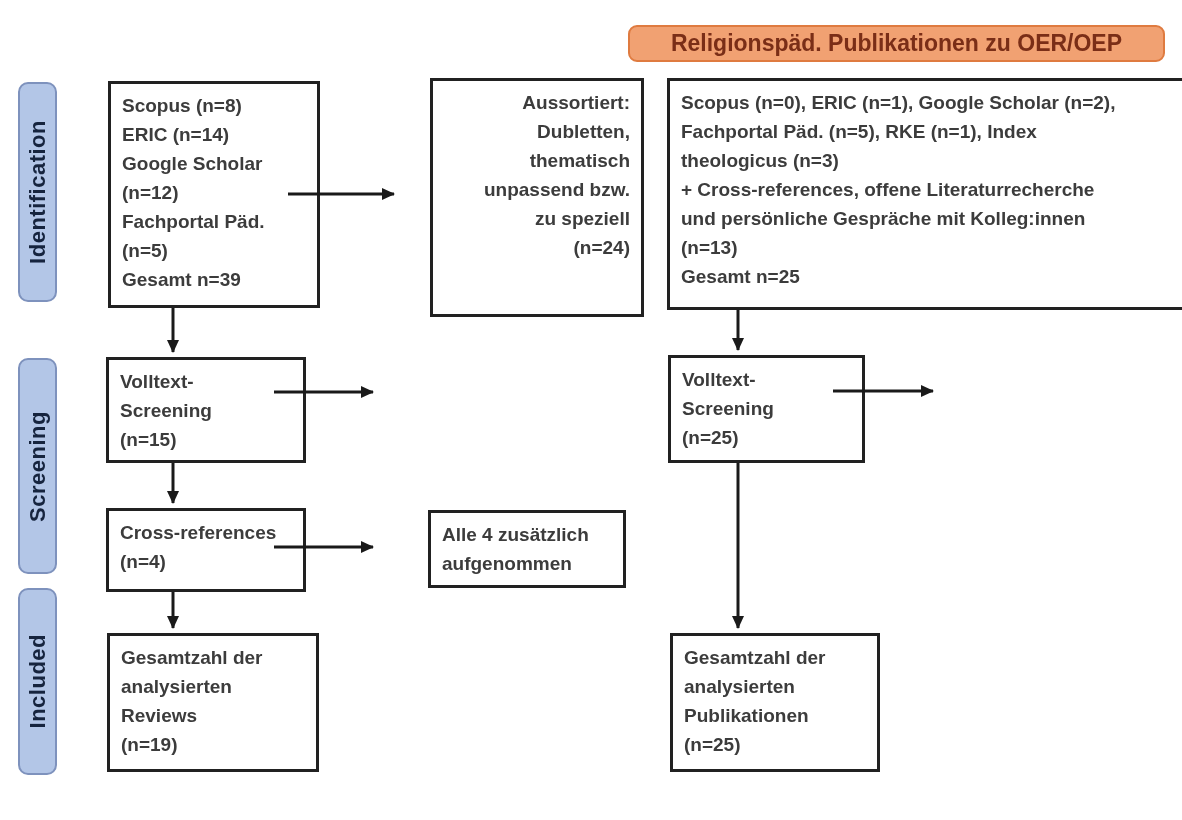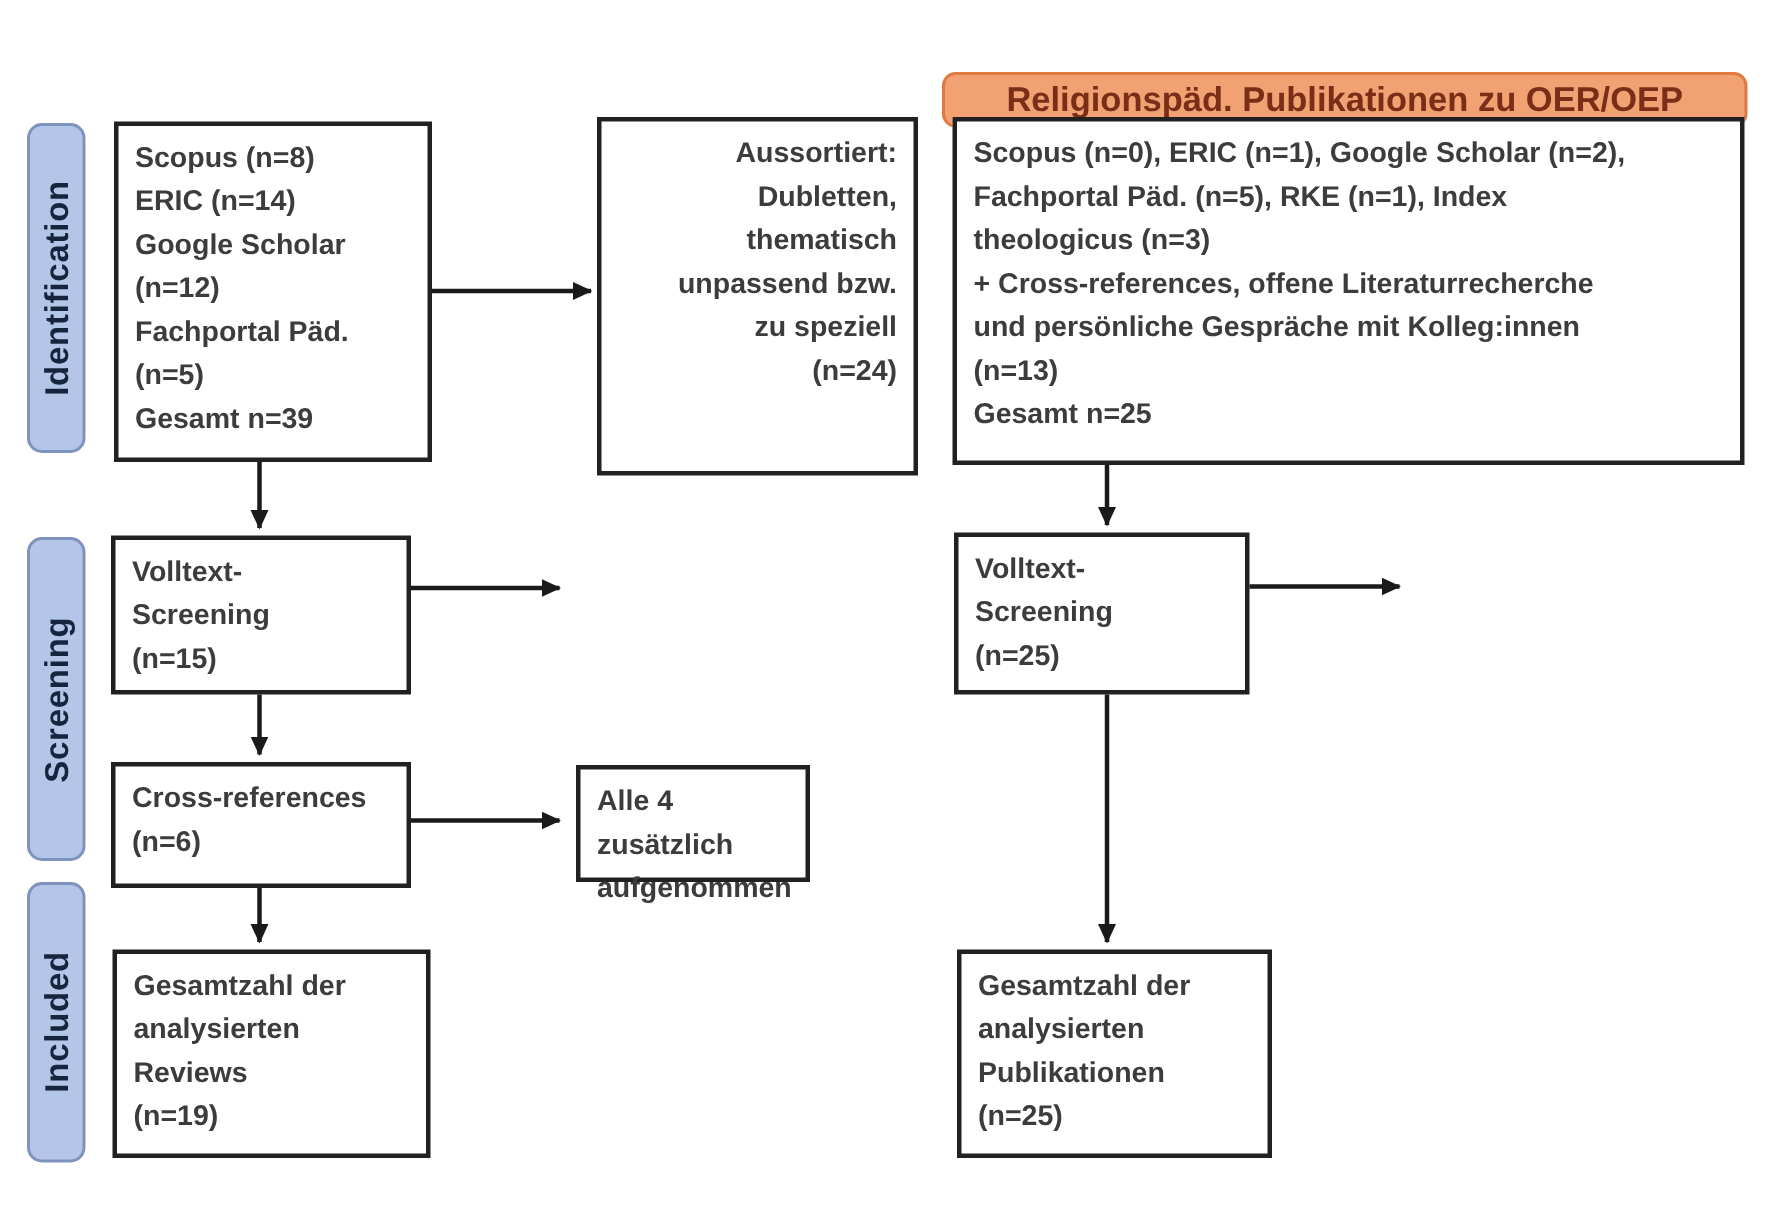--- a/index.html
+++ b/index.html
@@ -20,21 +20,21 @@
     border-radius: 9px;
     color: var(--header-text, #7a2e17);
     font-size: 23px;
     font-weight: bold;
     display: flex;
     align-items: center;
     justify-content: center;
     white-space: nowrap;
   }
   .h-l { left: 76px;  top: 25px; width: 536px; height: 37px; }
-  .h-r { left: 628px; top: 25px; width: 537px; height: 37px; margin-top: 23px; }
+  .h-r { left: 628px; top: 25px; width: 537px; height: 37px; }
 
   
   .stage-pill {
     position: absolute;
     box-sizing: border-box;
     background: var(--stage-fill, #b3c6e7);
     border: 2px solid var(--stage-border, #7e92bd);
     border-radius: 10px;
     color: var(--stage-text, #16243e);
     font-size: 22px;
@@ -58,27 +58,28 @@
     position: absolute;
     box-sizing: border-box;
     background: #ffffff;
     border: 3px solid var(--box-border, #212121);
     color: var(--box-text, #3c3c3c);
     font-size: 19px;
     line-height: 29px;
     font-weight: bold;
     padding: 7px 11px;
     white-space: pre-line;
+    margin-left: 32px;
   }
   .b-src-l   { left: 76px;  top: 81px;  width: 212px; height: 227px; }
   .b-excl    { left: 398px; top: 78px;  width: 214px; height: 239px; text-align: right; }
   .b-ft-l    { left: 74px;  top: 357px; width: 200px; height: 106px; }
   .b-ft-l-res{ left: 377px; top: 355px; width: 198px; height: 77px;  }
   .b-cr      { left: 74px;  top: 508px; width: 200px; height: 84px;  }
-  .b-cr-res  { left: 384px; top: 510px; width: 156px; height: 78px;  }
+  .b-cr-res  { left: 396px; top: 510px; width: 198px; height: 78px;  }
   .b-inc-l   { left: 75px;  top: 633px; width: 212px; height: 139px; }
   .b-src-r   { left: 635px; top: 78px;  width: 528px; height: 232px; }
   .b-ft-r    { left: 636px; top: 355px; width: 197px; height: 108px; }
   .b-ft-r-res{ left: 937px; top: 355px; width: 188px; height: 78px;  }
   .b-inc-r   { left: 638px; top: 633px; width: 210px; height: 139px; }
 
   
   .arrows {
     position: absolute;
     left: 0; top: 0;
@@ -115,21 +116,21 @@
   <div class="box b-excl">Aussortiert:
 Dubletten,
 thematisch
 unpassend bzw.
 zu speziell
 (n=24)</div>
   <div class="box b-ft-l">Volltext-
 Screening
 (n=15)</div>
   <div class="box b-cr">Cross-references
-(n=6)</div>
+(n=4)</div>
   <div class="box b-cr-res">Alle 4 zusätzlich
 aufgenommen</div>
   <div class="box b-inc-l">Gesamtzahl der
 analysierten
 Reviews
 (n=19)</div>
 
   <div class="box b-src-r">Scopus (n=0), ERIC (n=1), Google Scholar (n=2),
 Fachportal Päd. (n=5), RKE (n=1), Index
 theologicus (n=3)

